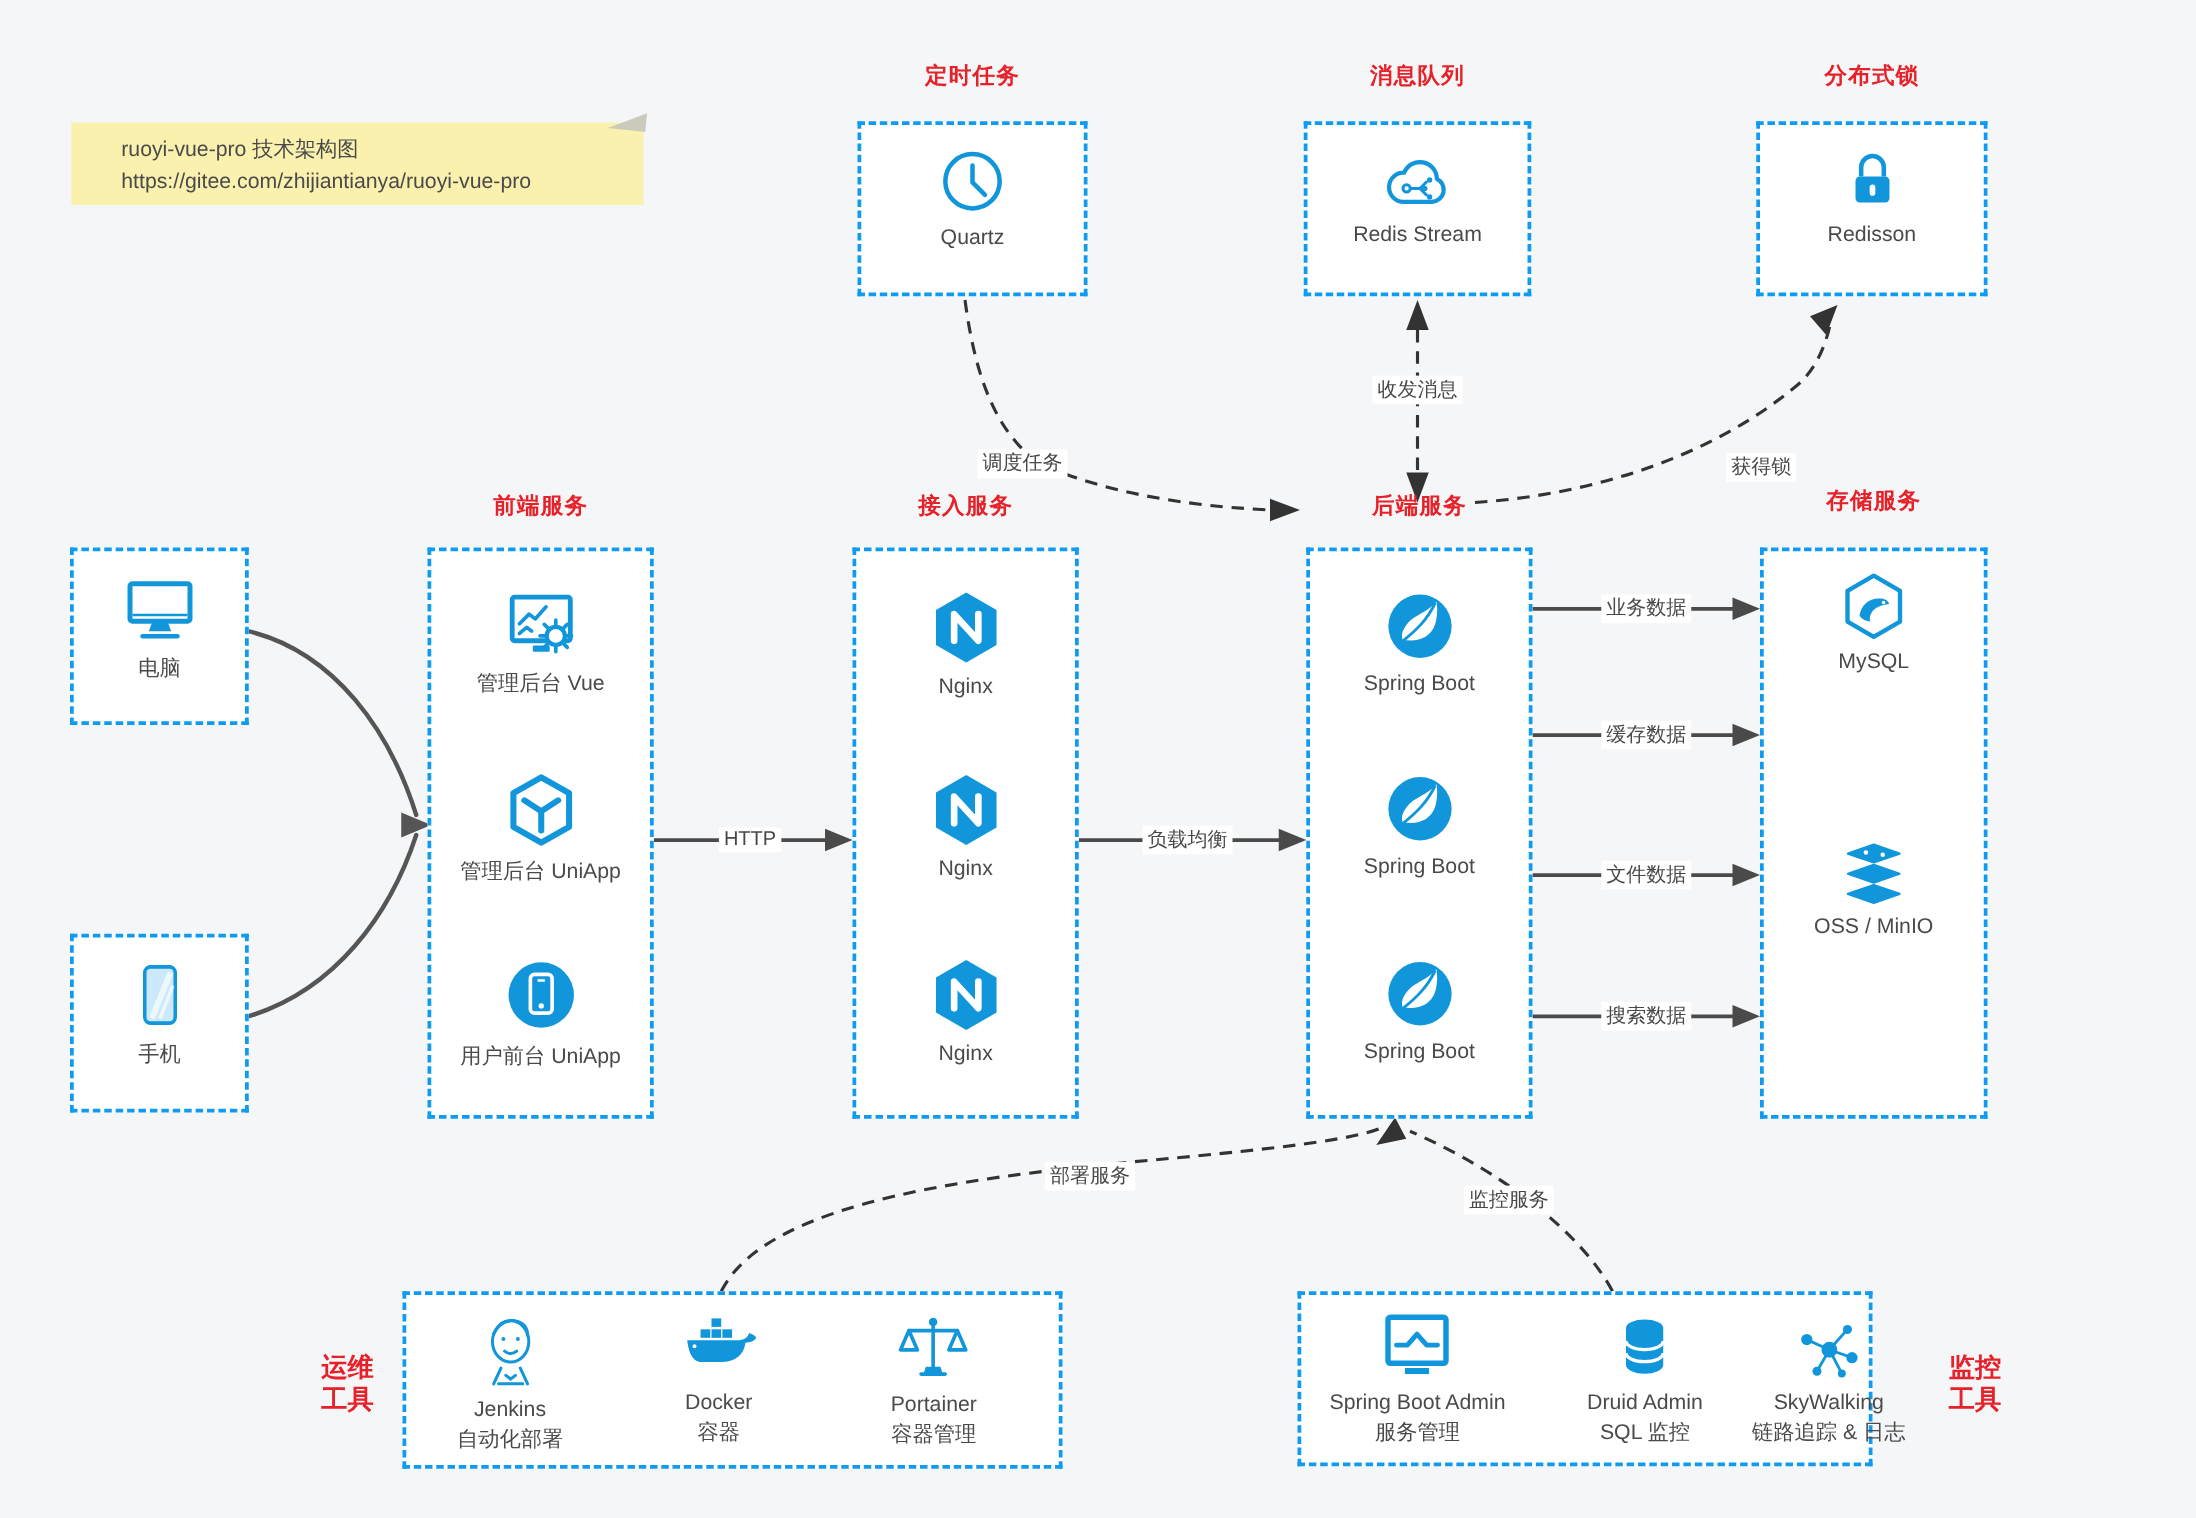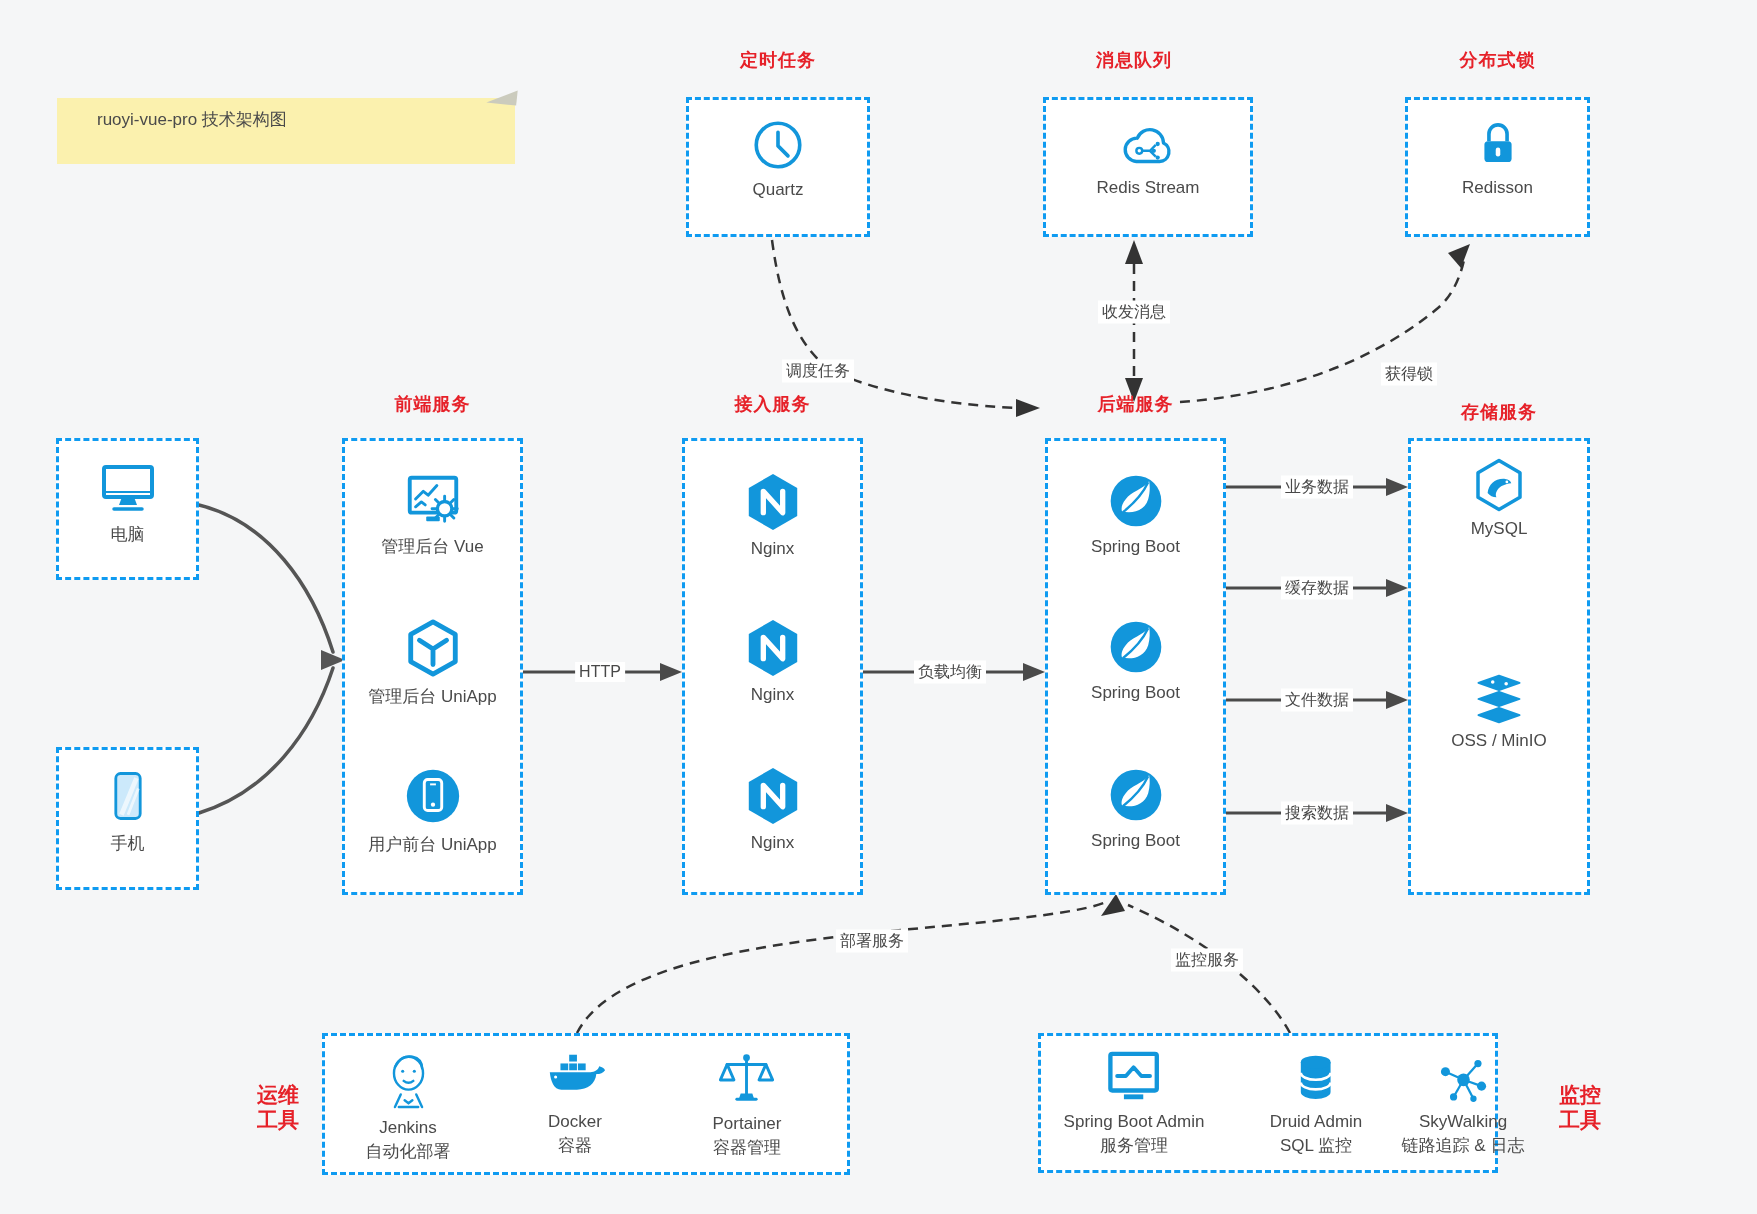--- a/index.html
+++ b/index.html
@@ -66,36 +66,37 @@
       <polygon points="1040,408 1016,399 1016,417"></polygon>
       <polygon points="1134,240 1125,264 1143,264"></polygon>
       <polygon points="1134,402 1125,378 1143,378"></polygon>
       <polygon points="1470,244 1448,253 1461,268"></polygon>
       <polygon points="1116,894 1101,916 1125,911"></polygon>
     </g>
   </svg>
 
   <div class="note">
     <div>ruoyi-vue-pro 技术架构图</div>
+    <div>https://gitee.com/zhijiantianya/ruoyi-vue-pro</div>
   </div>
 
   <div class="gtitle" style="left:686px;top:48px;width:184px">定时任务</div>
   <div class="gtitle" style="left:1043px;top:48px;width:182px">消息队列</div>
   <div class="gtitle" style="left:1405px;top:48px;width:185px">分布式锁</div>
 
   <div class="dbox" style="left:686px;top:97px;width:184px;height:140px">
     <div class="item" style="top:16px">
       <svg class="icn" width="58" height="58" viewBox="0 0 64 64">
         <circle cx="32" cy="32" r="24" fill="none" stroke="#1296db" stroke-width="4"></circle>
         <path d="M32 18 V33 L43 44" fill="none" stroke="#1296db" stroke-width="4" stroke-linecap="round" stroke-linejoin="round"></path>
       </svg>
       <div class="ilabel">Quartz</div>
     </div>
   </div>
-  <div class="dbox" style="left:1043px;top:97px;width:210px;height:140px">
+  <div class="dbox" style="left:1043px;top:97px;width:182px;height:140px">
     <div class="item" style="top:16px">
       <svg class="icn" width="62" height="56" viewBox="0 0 64 56">
         <path d="M20 46 H44 A10 10 0 0 0 48 27 A14 14 0 0 0 21 22 A11.5 11.5 0 0 0 20 46 Z" fill="none" stroke="#1296db" stroke-width="3.5" stroke-linejoin="round"></path>
         <circle cx="23" cy="35" r="3" fill="none" stroke="#1296db" stroke-width="2.5"></circle>
         <path d="M26 35 H34 M34 35 L40 29 M34 35 L40 41" fill="none" stroke="#1296db" stroke-width="2.5"></path>
         <circle cx="42" cy="28" r="2.2" fill="#1296db"></circle>
           <circle cx="42" cy="42" r="2.2" fill="#1296db"></circle>
           <circle cx="38" cy="35" r="2.2" fill="#1296db"></circle>
       </svg>
       <div class="ilabel">Redis Stream</div>
@@ -130,21 +131,21 @@
         <path d="M25 52 L41 13" stroke="#ffffff" stroke-width="5" opacity="0.65"></path>
         <path d="M32 52 L43 24" stroke="#ffffff" stroke-width="3" opacity="0.65"></path>
       </svg>
       <div class="ilabel">手机</div>
     </div>
   </div>
 
   <div class="gtitle" style="left:342px;top:392px;width:181px">前端服务</div>
   <div class="gtitle" style="left:682px;top:392px;width:181px">接入服务</div>
   <div class="gtitle" style="left:1045px;top:392px;width:181px">后端服务</div>
-  <div class="gtitle" style="left:1408px;top:400px;width:182px">存储服务</div>
+  <div class="gtitle" style="left:1408px;top:388px;width:182px">存储服务</div>
 
   <div class="dbox" style="left:342px;top:438px;width:181px;height:457px">
     <div class="item" style="top:30px">
       <svg class="icn" width="62" height="58" viewBox="0 0 64 58">
         <rect x="8" y="6" width="48" height="36" rx="2" fill="none" stroke="#1296db" stroke-width="4"></rect>
         <path d="M14 28 l8 -8 5 4 9 -10" fill="none" stroke="#1296db" stroke-width="3" stroke-linecap="round" stroke-linejoin="round"></path>
         <path d="M14 36 l6 -5 4 3" fill="none" stroke="#1296db" stroke-width="3" stroke-linecap="round" stroke-linejoin="round"></path>
         <rect x="25" y="46" width="14" height="5" rx="1" fill="#1296db"></rect>
         <circle cx="44" cy="38" r="7.5" fill="#ffffff" stroke="#1296db" stroke-width="3.5"></circle>
         <g stroke="#1296db" stroke-width="3" stroke-linecap="round">

